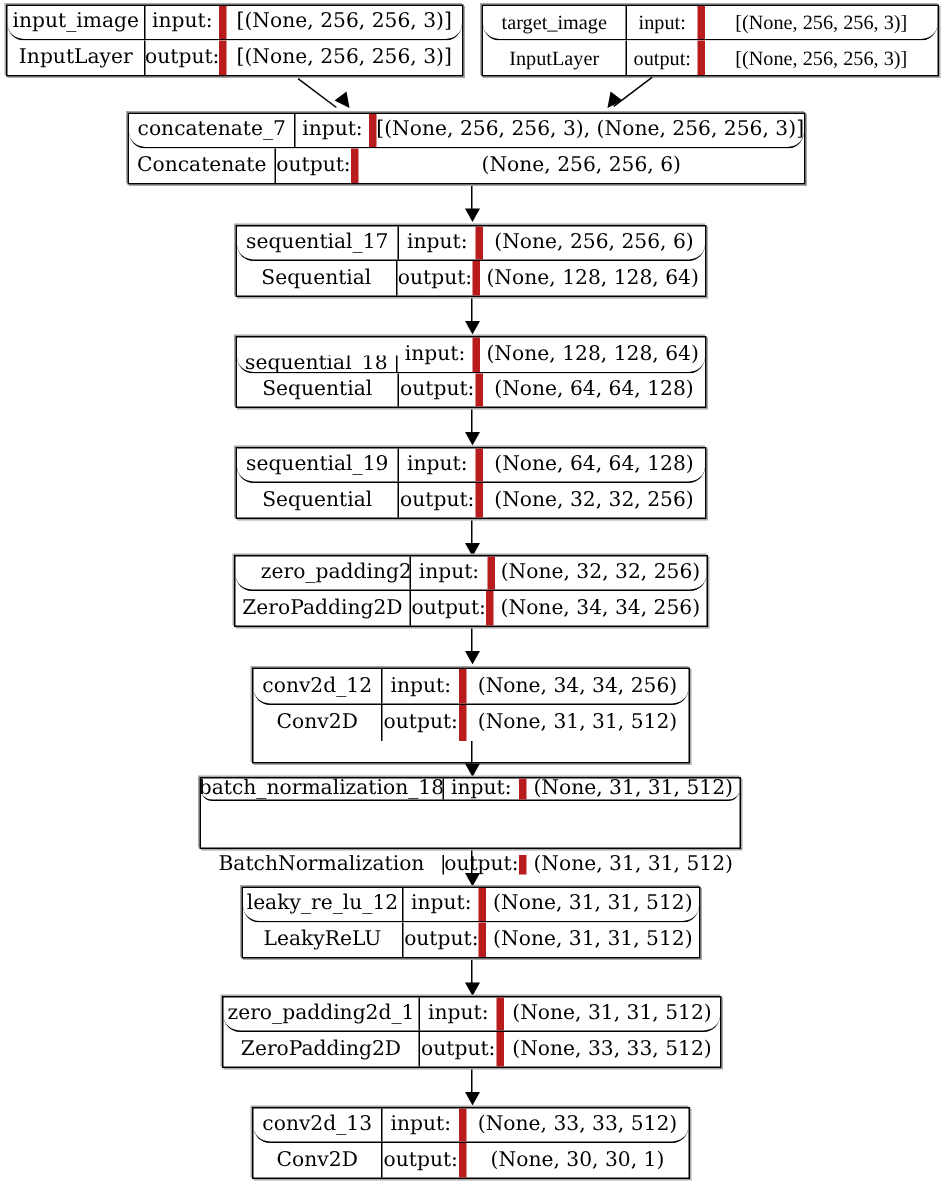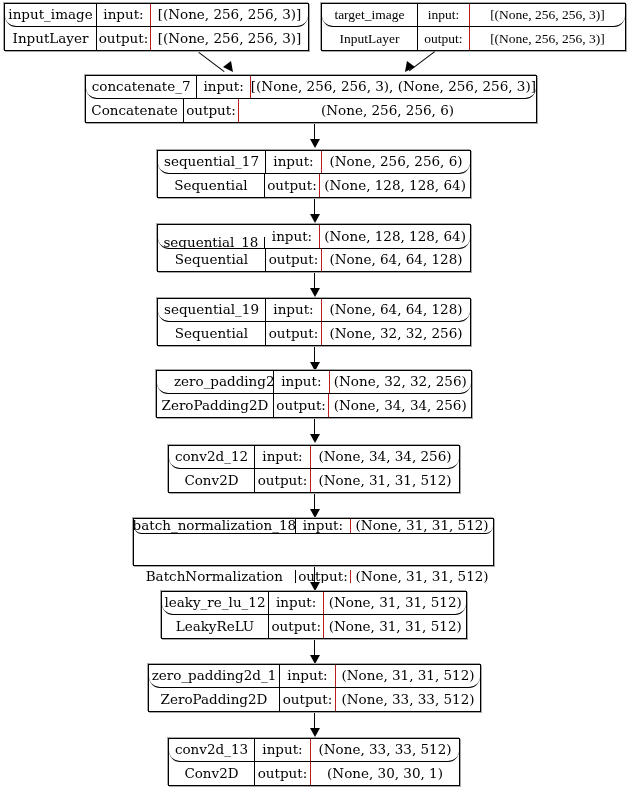--- a/index.html
+++ b/index.html
@@ -49,21 +49,21 @@
     font-size: 13.5px;
     line-height: 1;
     white-space: nowrap;
     overflow: hidden;
     padding: 0 5px;
   }
   .cell.c-name {
     border-right: 1px solid #000000;
   }
   .cell.c-io {
-    border-right: 1px solid #b91c1c;
+    border-right: 5px solid #b91c1c;
   }
   .cell.c-shape {
     flex: 1 1 auto;
   }
 
   
   .edge-v {
     position: absolute;
     width: 1px;
     background: #000000;
@@ -202,21 +202,21 @@
     <div class="row">
       <div class="cell c-name" style="width:118px;">ZeroPadding2D</div>
       <div class="cell c-io" style="width:56px;">output:</div>
       <div class="cell c-shape">(None, 34, 34, 256)</div>
     </div>
   </div>
 
   <div class="edge-v" style="left:314px; top:419px; height:17px;"></div>
   <div class="arrowhead" style="left:310px; top:434px;"></div>
 
-  <div class="node" style="left:168px; top:445px; width:292px; height:48px;">
+  <div class="node" style="left:168px; top:445px; width:292px; height:64px;">
     <div class="row top">
       <div class="cell c-name" style="width:86px;">conv2d_12</div>
       <div class="cell c-io" style="width:56px;">input:</div>
       <div class="cell c-shape">(None, 34, 34, 256)</div>
     </div>
     <div class="row">
       <div class="cell c-name" style="width:86px;">Conv2D</div>
       <div class="cell c-io" style="width:56px;">output:</div>
       <div class="cell c-shape">(None, 31, 31, 512)</div>
     </div>

